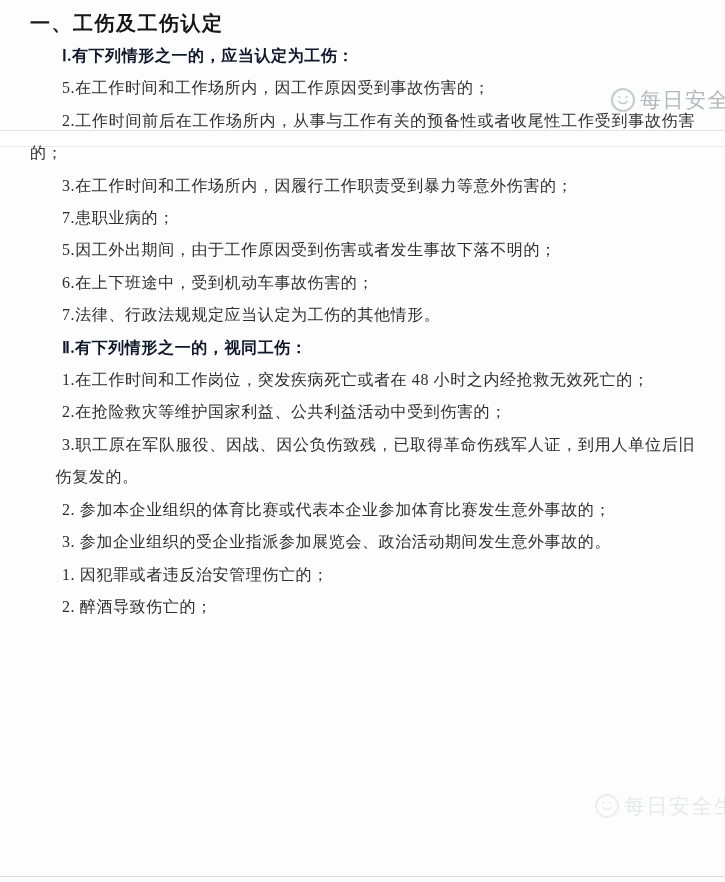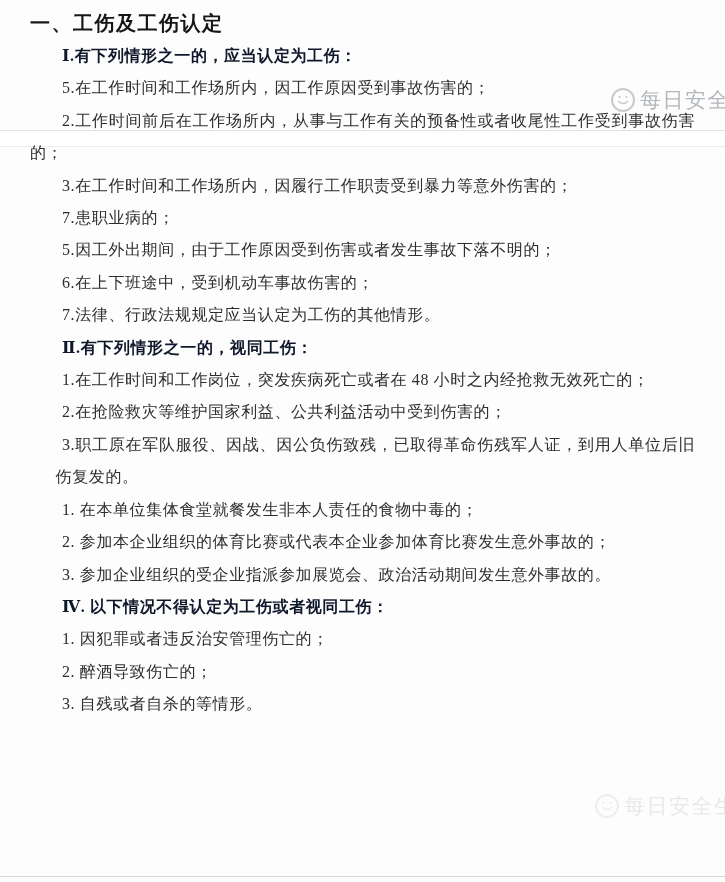--- a/index.html
+++ b/index.html
@@ -24,20 +24,21 @@
     z-index:1;
   }
   
   .content{
     position:relative;z-index:2;
     padding:6px 30px 8px 30px;
     color:#2e2e2e;
     font-size:16px;
     letter-spacing:0.6px;
     text-align:justify;
+    font-family:Liberation Serif, serif;
   }
   h1.title{
     margin:0;
     font-size:20px;
     line-height:34px;
     font-weight:700;
     color:#161616;
     letter-spacing:1.5px;
     text-align:left;
   }
@@ -109,21 +110,18 @@
   <p class="item">7.患职业病的；</p>
   <p class="item">5.因工外出期间，由于工作原因受到伤害或者发生事故下落不明的；</p>
   <p class="item">6.在上下班途中，受到机动车事故伤害的；</p>
   <p class="item">7.法律、行政法规规定应当认定为工伤的其他情形。</p>
 
   <p class="sec-heading">Ⅱ.有下列情形之一的，视同工伤：</p>
   <p class="item">1.在工作时间和工作岗位，突发疾病死亡或者在 48 小时之内经抢救无效死亡的；</p>
   <p class="item">2.在抢险救灾等维护国家利益、公共利益活动中受到伤害的；</p>
   <p class="item wrap-indent">3.职工原在军队服役、因战、因公负伤致残，已取得革命伤残军人证，到用人单位后旧伤复发的。</p>
 
-  <p class="item">1. 在本单位集体食堂就餐发生非本人责任的食物中毒的；</p>
   <p class="item">2. 参加本企业组织的体育比赛或代表本企业参加体育比赛发生意外事故的；</p>
   <p class="item">3. 参加企业组织的受企业指派参加展览会、政治活动期间发生意外事故的。</p>
 
-  <p class="sec-heading">Ⅳ. 以下情况不得认定为工伤或者视同工伤：</p>
   <p class="item">1. 因犯罪或者违反治安管理伤亡的；</p>
   <p class="item">2. 醉酒导致伤亡的；</p>
-  <p class="item">3. 自残或者自杀的等情形。</p>
 </div>
 
 </body></html>

